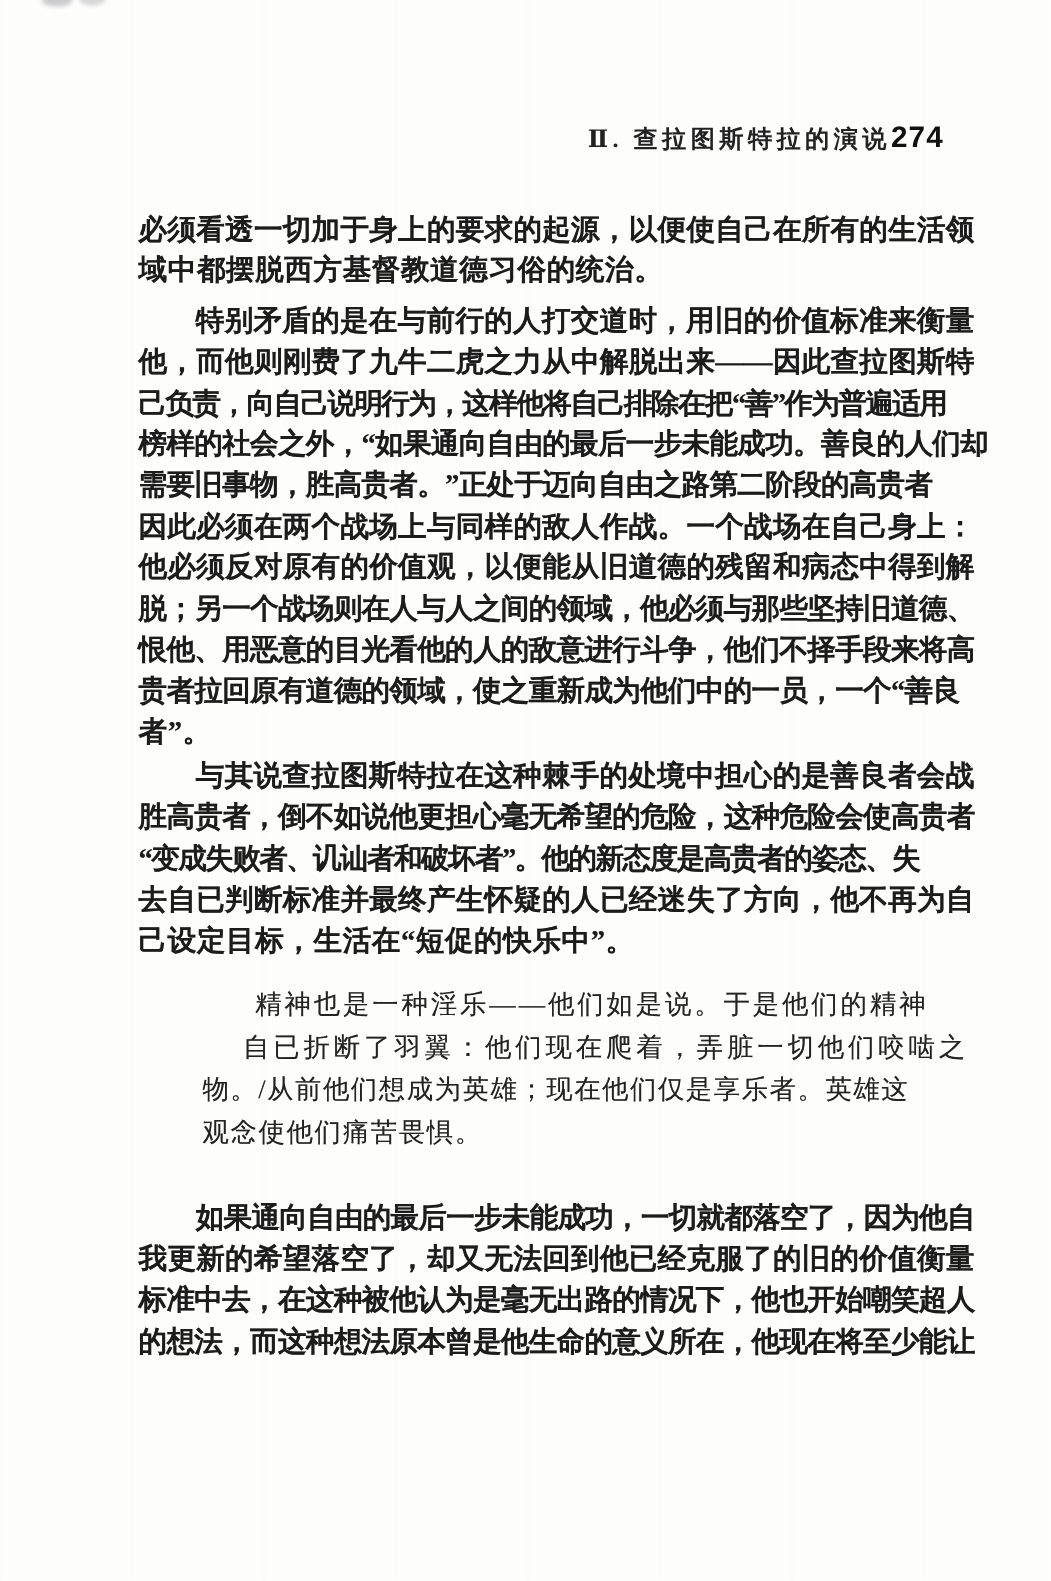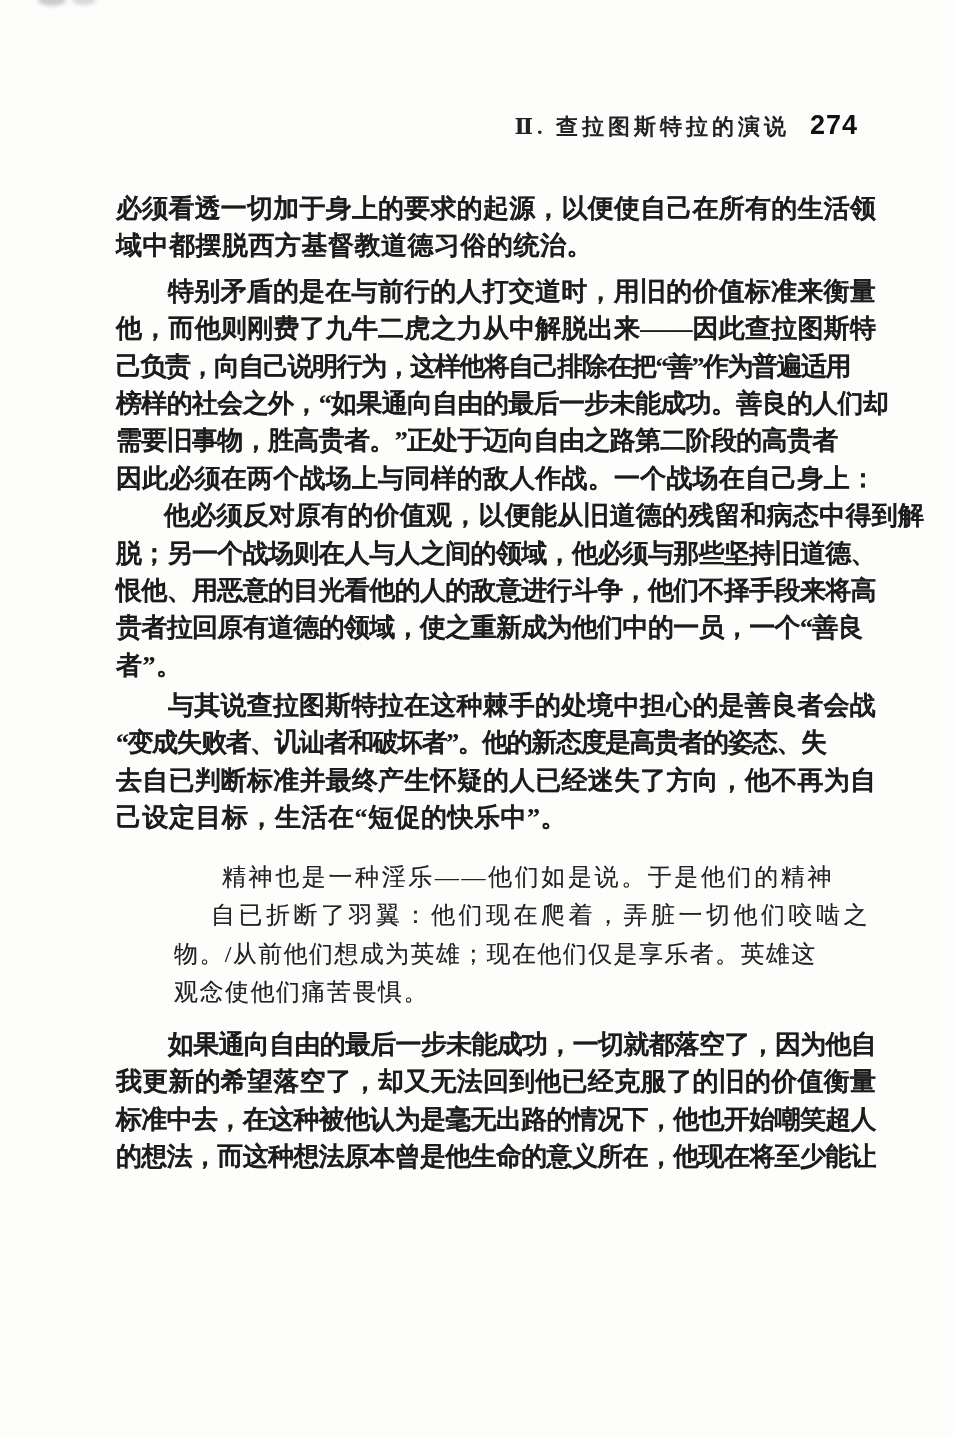--- a/index.html
+++ b/index.html
@@ -19,33 +19,33 @@
         rgba(0,0,0,0.012) 120px),
       #fdfdfc;
   }
   
   .smudge{position:absolute;border-radius:50%;filter:blur(2px);}
   .smudge.s1{left:38px;top:-6px;width:28px;height:12px;background:rgba(110,110,120,0.35);}
   .smudge.s2{left:72px;top:-7px;width:24px;height:12px;background:rgba(120,120,130,0.28);}
 
   .running-header{
     position:absolute;top:110px;right:97px;
-    display:flex;align-items:baseline;gap:20px;
+    display:flex;align-items:baseline;
     white-space:nowrap;
   }
   .running-header .title{
     font-size:22px;font-weight:600;letter-spacing:4px;color:#222;
   }
   .running-header .pageno{
     font-family:"Liberation Sans","DejaVu Sans",sans-serif;
     font-size:27px;font-weight:700;letter-spacing:1px;color:#111;
   }
 
   .page-body{
-    position:absolute;left:116px;top:190px;width:760px;
+    position:absolute;left:126px;top:190px;width:760px;
   }
   .paragraph{margin:0;}
   .paragraph .line{
     white-space:nowrap;
     overflow:visible;
   }
   .paragraph.body .line{
     font-size:26px;height:37.4px;line-height:37.4px;
     font-weight:600;
     text-shadow:0 0 0.5px rgba(20,20,20,0.55);
@@ -54,21 +54,21 @@
   .paragraph.quote{margin-left:58px;width:660px;}
   .paragraph.quote .line{
     font-size:24px;height:38.6px;line-height:38.6px;
     font-weight:500;color:#232323;
     text-shadow:0 0 0.4px rgba(30,30,30,0.45);
   }
   .paragraph.quote .line.indent{padding-left:48px;}
   .p1{margin-top:8px;}
   .p2{margin-top:3px;}
   .p3{margin-top:21px;}
-  .p4{margin-top:14px;}
+  .p4{margin-top:39px;}
 </style>
 </head>
 <body>
 
 <div class="page">
   <div class="smudge s1"></div>
   <div class="smudge s2"></div>
 
   <div class="running-header">
     <span class="title">Ⅱ. 查拉图斯特拉的演说</span>
@@ -80,28 +80,29 @@
         <div class="line" style="letter-spacing: 0.21px;">必须看透一切加于身上的要求的起源，以便使自己在所有的生活领</div>
         <div class="line" style="letter-spacing: 0.5px;">域中都摆脱西方基督教道德习俗的统治。</div>
       </div>
       <div class="paragraph body p1">
         <div class="line indent" style="letter-spacing: 0.22px;">特别矛盾的是在与前行的人打交道时，用旧的价值标准来衡量</div>
         <div class="line" style="letter-spacing: 0.21px;">他，而他则刚费了九牛二虎之力从中解脱出来——因此查拉图斯特</div>
         <div class="line" style="letter-spacing: -1.48px;">己负责，向自己说明行为，这样他将自己排除在把“善”作为普遍适用</div>
         <div class="line" style="letter-spacing: -0.67px;">榜样的社会之外，“如果通向自由的最后一步未能成功。善良的人们却</div>
         <div class="line" style="letter-spacing: -0.67px;">需要旧事物，胜高贵者。”正处于迈向自由之路第二阶段的高贵者</div>
         <div class="line" style="letter-spacing: 0.21px;">因此必须在两个战场上与同样的敌人作战。一个战场在自己身上：</div>
-        <div class="line" style="letter-spacing: 0.21px; margin-left: 48px;">他必须反对原有的价值观，以便能从旧道德的残留和病态中得到解</div>
+        <div class="line" style="letter-spacing: 0.21px;">他必须反对原有的价值观，以便能从旧道德的残留和病态中得到解</div>
         <div class="line" style="letter-spacing: -0.67px;">脱；另一个战场则在人与人之间的领域，他必须与那些坚持旧道德、</div>
         <div class="line" style="letter-spacing: -0.67px;">恨他、用恶意的目光看他的人的敌意进行斗争，他们不择手段来将高</div>
         <div class="line" style="letter-spacing: -0.67px;">贵者拉回原有道德的领域，使之重新成为他们中的一员，一个“善良</div>
         <div class="line" style="letter-spacing: 0.5px;">者”。</div>
       </div>
       <div class="paragraph body p2">
         <div class="line indent" style="letter-spacing: 0.22px;">与其说查拉图斯特拉在这种棘手的处境中担心的是善良者会战</div>
+        <div class="line" style="letter-spacing: -0.67px;">胜高贵者，倒不如说他更担心毫无希望的危险，这种危险会使高贵者</div>
         <div class="line" style="letter-spacing: -1.48px;">“变成失败者、讥讪者和破坏者”。他的新态度是高贵者的姿态、失</div>
         <div class="line" style="letter-spacing: 0.21px;">去自已判断标准并最终产生怀疑的人已经迷失了方向，他不再为自</div>
         <div class="line" style="letter-spacing: 0.5px;">己设定目标，生活在“短促的快乐中”。</div>
       </div>
       <div class="paragraph quote p3">
         <div class="line indent" style="letter-spacing: 2.61px;">精神也是一种淫乐——他们如是说。于是他们的精神</div>
         <div class="line" style="letter-spacing: 3.5px; margin-left: 37px;">自已折断了羽翼：他们现在爬着，弄脏一切他们咬啮之</div>
         <div class="line" style="letter-spacing: 1.38px;">物。/从前他们想成为英雄；现在他们仅是享乐者。英雄这</div>
         <div class="line" style="letter-spacing: 1.5px;">观念使他们痛苦畏惧。</div>
       </div>

